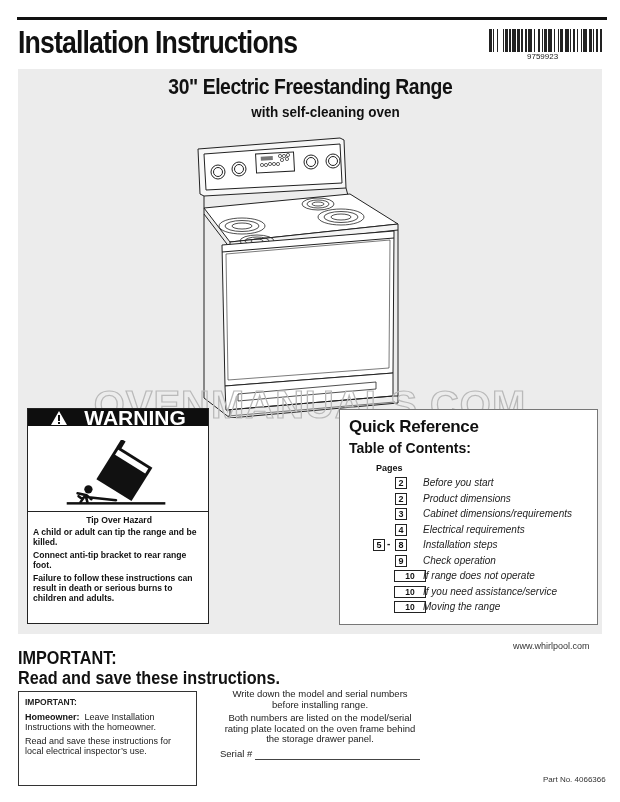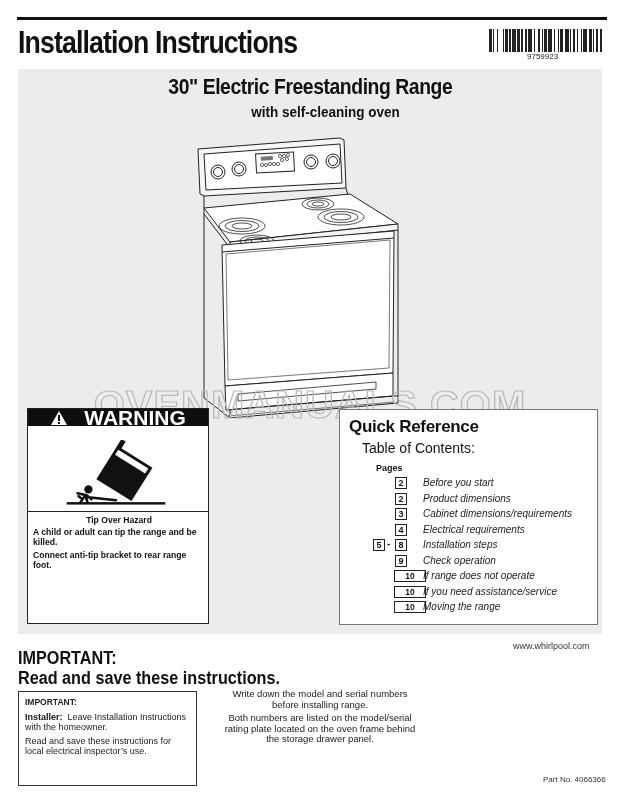--- a/index.html
+++ b/index.html
@@ -28,21 +28,21 @@
   .warning-box { position: absolute; left: 27px; top: 408px; width: 182px; height: 216px; background: #fff; border: 1px solid #222; }
   .warning-header { height: 17px; background: #0e0e0e; color: #fff; font-weight: bold; font-size: 21px; display: flex; align-items: center; justify-content: center; gap: 16px; }
   .warning-header .tri { width: 18px; height: 16px; }
   .warning-pic { position: absolute; left: 0; top: 31px; width: 180px; height: 72px; border-bottom: 1px solid #222; }
   .warning-text { position: absolute; left: 5px; top: 106px; width: 172px; font-size: 8.6px; font-weight: bold; line-height: 10px; }
   .warning-text .hz { text-align: center; margin-bottom: 2px; }
   .warning-text p { margin-bottom: 3px; }
 
   .qr-box { position: absolute; left: 339px; top: 409px; width: 259px; height: 216px; background: #fff; border: 1px solid #777; }
   .qr-title { position: absolute; left: 9px; top: 7px; font-weight: bold; font-size: 17px; letter-spacing: -0.3px; }
-  .qr-toc { position: absolute; left: 22px; top: 30px; font-weight: normal; font-size: 14px; }
+  .qr-toc { position: absolute; left: 9px; top: 30px; font-weight: bold; font-size: 14px; }
   .qr-pages { position: absolute; left: 36px; top: 53px; font-weight: bold; font-size: 9px; }
   .toc-list { position: absolute; left: 0; top: 66px; width: 259px; }
   .toc-row { position: relative; height: 15.5px; display: flex; align-items: center; font-size: 10px; color: #222; }
   .pg { position: absolute; top: 1px; width: 12px; height: 12px; border: 1px solid #222; background: #fff; font-weight: bold; font-size: 9px; display: flex; align-items: center; justify-content: center; color: #111; }
   .pg.main { left: 55px; }
   .pg.wide { width: 32px; left: 54px; font-size: 8.5px; }
   .pg.start { left: 33px; }
   .dash { position: absolute; left: 47px; top: 0; font-size: 10px; font-weight: bold; }
   .toc-label { position: absolute; left: 83px; top: 1px; font-style: italic; }
 
@@ -223,20 +223,21 @@
       <rect x="72" y="6" width="5" height="9" fill="#111"></rect>
     </g>
 
     <circle cx="60" cy="50" r="4.2" fill="#111"></circle>
     <path d="M49 54 L58 56 L63 60 M57 56 L52 63 M57 56 L59 63 M50 57 L54 60 M60 58 L88 61" stroke="#111" stroke-width="2.6" fill="none" stroke-linecap="round"></path>
   </svg>
   <div class="warning-text">
     <div class="hz">Tip Over Hazard</div>
     <p>A child or adult can tip the range and be killed.</p>
     <p>Connect anti-tip bracket to rear range foot.</p>
+    <p>Failure to follow these instructions can result in death or serious burns to children and adults.</p>
   </div>
 </div>
 
 <div class="qr-box">
   <div class="qr-title">Quick Reference</div>
   <div class="qr-toc">Table of Contents:</div>
   <div class="qr-pages">Pages</div>
   <div class="toc-list">
     <div class="toc-row">
       <span class="pg main">2</span>
@@ -280,22 +281,26 @@
 </div>
 
 <div class="url">www.whirlpool.com</div>
 <div class="important-h1">
   <span>IMPORTANT:</span><br>
   <span>Read and save these instructions.</span>
 </div>
 
 <div class="imp-box">
   <div class="ih">IMPORTANT:</div>
-  <p><b>Installer:</b>&nbsp; <span>Leave Installation Instructions with the homeowner.</span></p>
+  <p><b>Homeowner:</b>&nbsp; <span>Leave Installation Instructions with the homeowner.</span></p>
   <p>Read and save these instructions for local electrical inspector’s use.</p>
 </div>
 
 <div class="serial-col">
   <p>Write down the model and serial numbers before installing range.</p>
   <p>Both numbers are listed on the model/serial rating plate located on the oven frame behind the storage drawer panel.</p>
+  <div class="line-row">
+    <span>Serial #</span>
+    <span class="ln"></span>
+  </div>
 </div>
 
 <div class="part-no">Part No. 4066366</div>
 
 </body></html>

